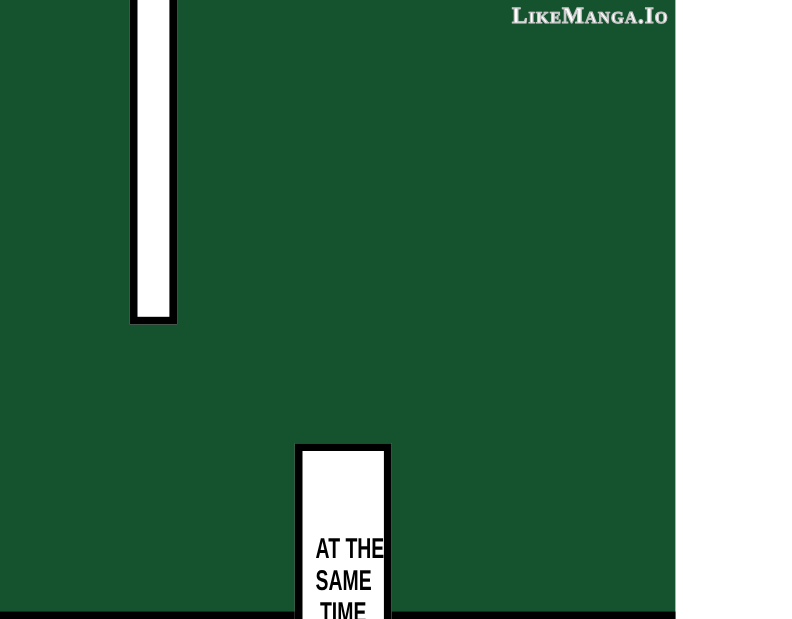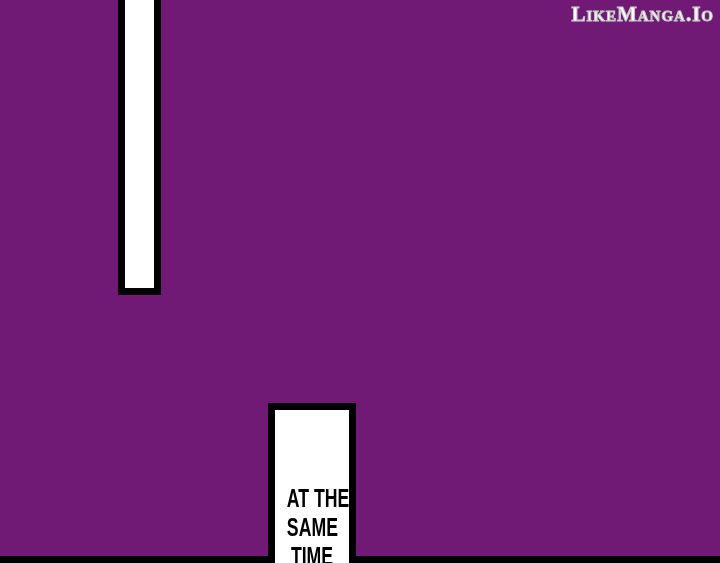--- a/index.html
+++ b/index.html
@@ -2,23 +2,23 @@
 <html><head>
 <meta charset="utf-8">
 <style>
   html, body {
     margin: 0;
     padding: 0;
     background: #ffffff;
   }
   .page-canvas {
     position: relative;
-    width: 720px;
+    width: 614px;
     height: 563px;
-    background: #701a75;
+    background: #14532d;
     overflow: hidden;
     font-family: "Liberation Sans", sans-serif;
   }
 
   
   .watermark {
     position: absolute;
     top: 2px;
     right: 6px;
     font-family: "Liberation Serif", serif;

